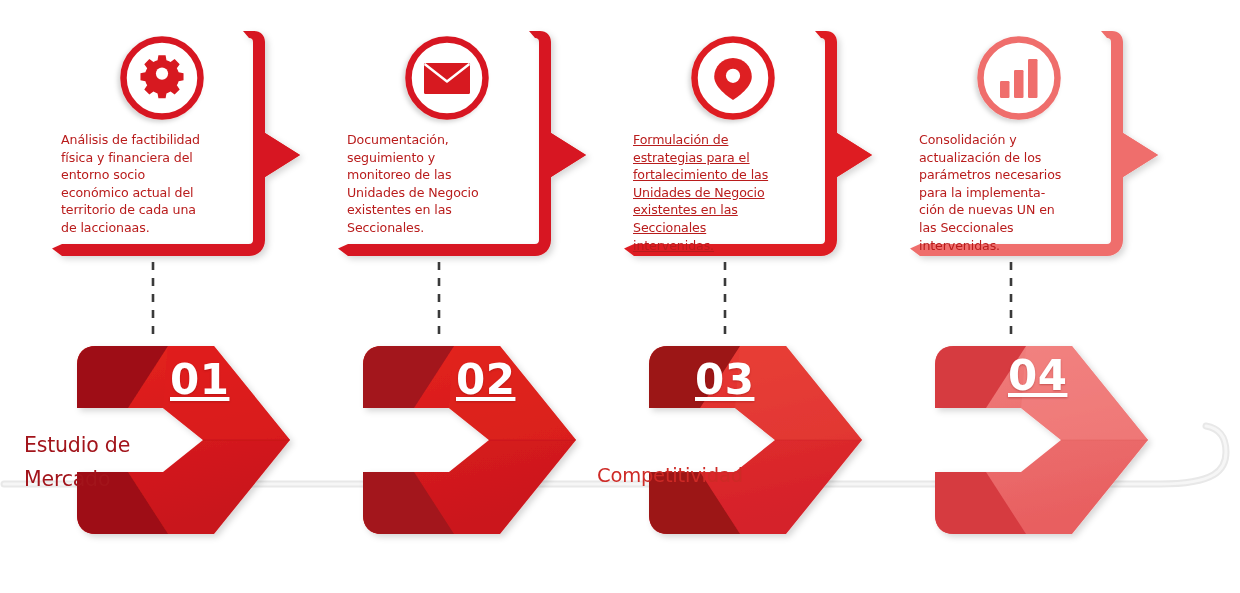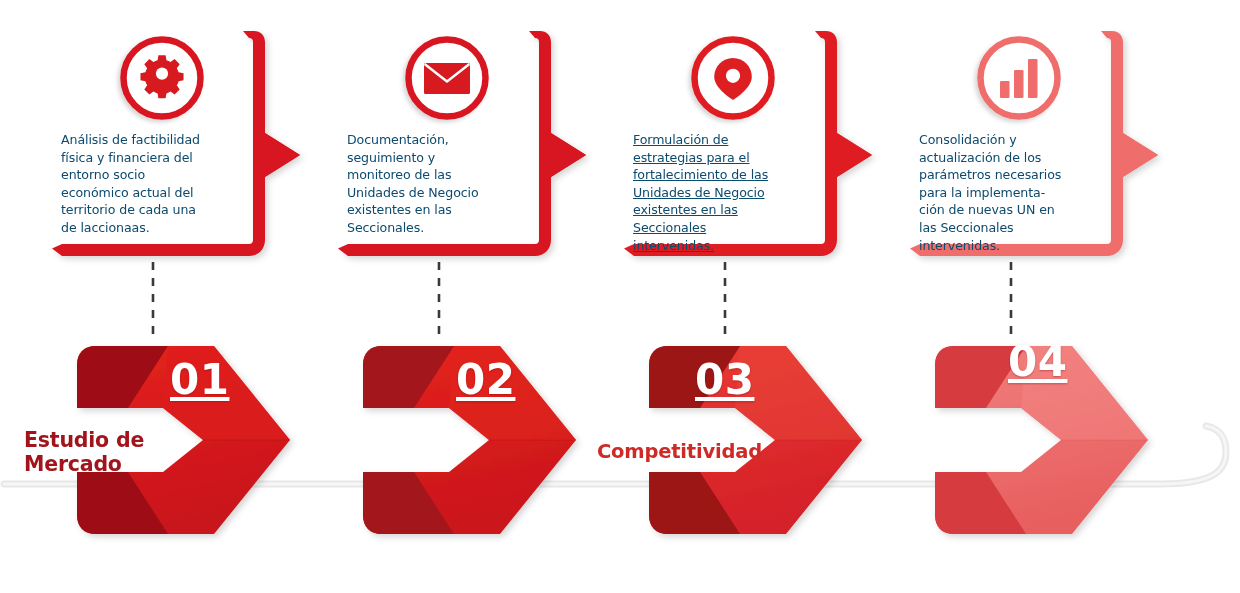--- a/index.html
+++ b/index.html
@@ -13,43 +13,43 @@
   #stage{position:absolute;left:0;top:0;width:1240px;height:593px;}
   #stage > svg{position:absolute;left:0;top:0;}
 
   
   .card-text{
     position:absolute;
     width:190px;
     font-family:"DejaVu Sans", sans-serif;
     font-size:12.6px;
     line-height:17.6px;
-    color:#0c4a6e;
+    color:#b91c1c;
     white-space:pre-line;
     letter-spacing:-0.1px;
   }
 
   
   .arrow-num{
     position:absolute;
     font-family:"DejaVu Sans", sans-serif;
     font-weight:bold;
     font-size:42px;
     color:#ffffff;
     letter-spacing:0.5px;
     text-shadow:0 1px 2px rgba(120,0,0,.35);
     text-decoration:underline;
   }
   
   .arrow-label{
     position:absolute;
     font-family:"DejaVu Sans", sans-serif;
-    font-weight:bold;
+    font-weight:normal;
     font-size:20.5px;
-    line-height:24px;
+    line-height:34px;
     white-space:pre-line;
     letter-spacing:-0.2px;
   }
 </style>
 </head>
 <body>
 
 <div id="stage">
 
   <svg width="1240" height="593" viewBox="0 0 1240 593">
@@ -291,19 +291,19 @@
 actualización  de los
 parámetros necesarios
 para la implementa-
 ción de nuevas UN en
 las Seccionales
 intervenidas.</div>
 
   <div class="arrow-num" style="left:170px; top:355px;">01</div>
   <div class="arrow-num" style="left:456px; top:355px;">02</div>
   <div class="arrow-num" style="left:695px; top:355px;">03</div>
-  <div class="arrow-num" style="left:1008px; top:337px;">04</div>
+  <div class="arrow-num" style="left:1008px; top:351px;">04</div>
 
   <div class="arrow-label" style="left:24px; top:428px; color:#A2141B;">Estudio de
 Mercado</div>
-  <div class="arrow-label" style="left:597px; top:440px; color:#CE2A26; font-size:19.5px;">Competitividad</div>
+  <div class="arrow-label" style="left:597px; top:459px; color:#CE2A26; font-size:19.5px;">Competitividad</div>
 
 </div>
 
 </body></html>

